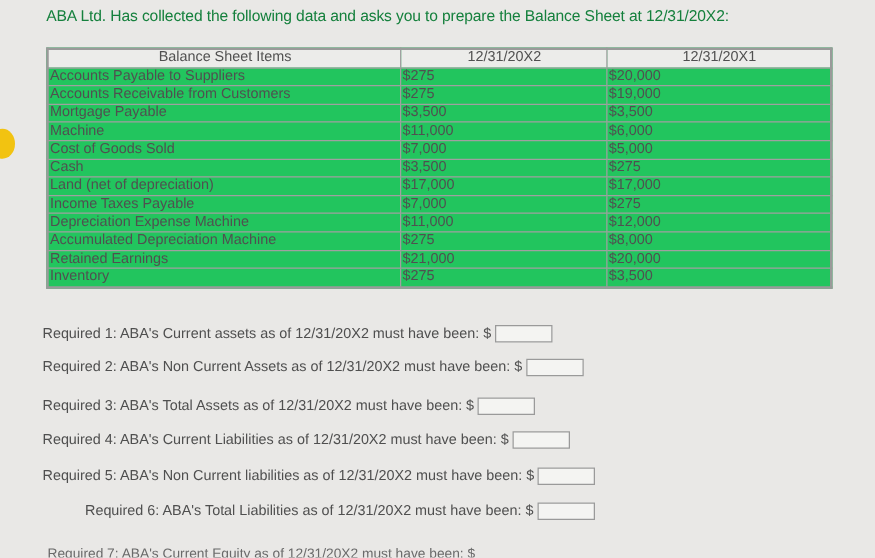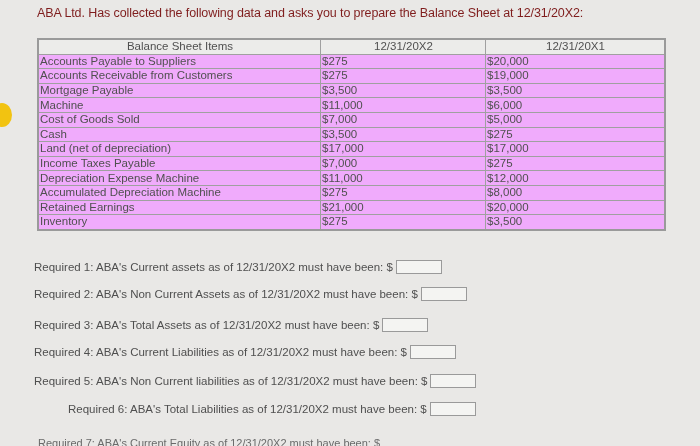--- a/index.html
+++ b/index.html
@@ -4,32 +4,32 @@
 <style>
   html, body { margin:0; padding:0; }
   body {
     width:700px; height:446px; overflow:hidden; position:relative;
     background:#e9e8e6;
     font-family:"Liberation Sans", sans-serif;
     color:#4a4a4a;
   }
   .title {
     position:absolute; left:37px; top:6px;
-    font-size:12.5px; color:#7f1d1d; letter-spacing:-0.1px;
+    font-size:12.5px; color:#15803d; letter-spacing:-0.1px;
   }
   .yellow-dot {
     position:absolute; left:-8px; top:103px; width:20px; height:24px;
     border-radius:50%; background:#f2c311;
   }
   table.bs {
     position:absolute; left:37px; top:38px;
     border-collapse:collapse;
     border:2px solid #9a9a9a;
     font-size:11.5px; color:#505050;
-    background:#f0abfc;
+    background:#22c55e;
   }
   table.bs td, table.bs th {
     border:1.5px solid #a0a0a0;
     height:13.6px; padding:0 0 0 1px; line-height:13px;
     font-weight:normal; white-space:nowrap;
   }
   table.bs th { text-align:center; background:#ececea; }
   .c1 { width:280px; }
   .c2 { width:163px; }
   .c3 { width:177px; }

